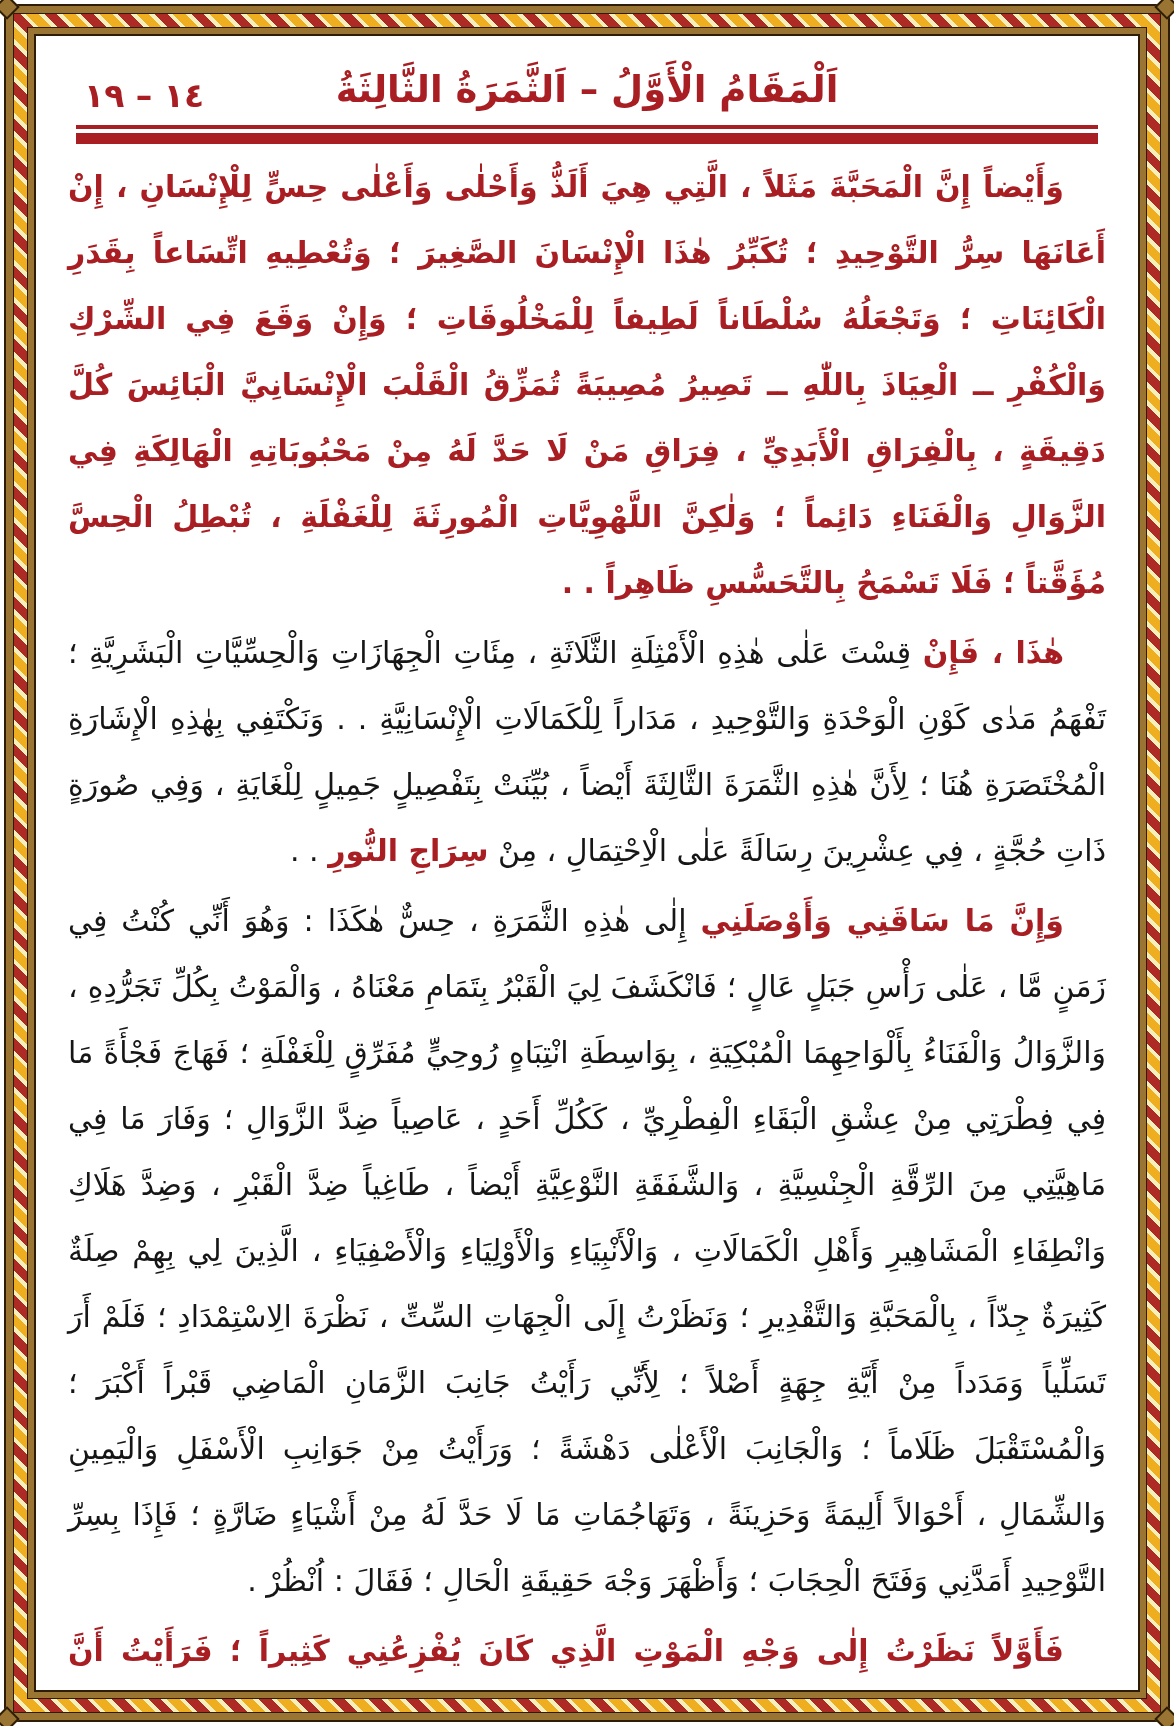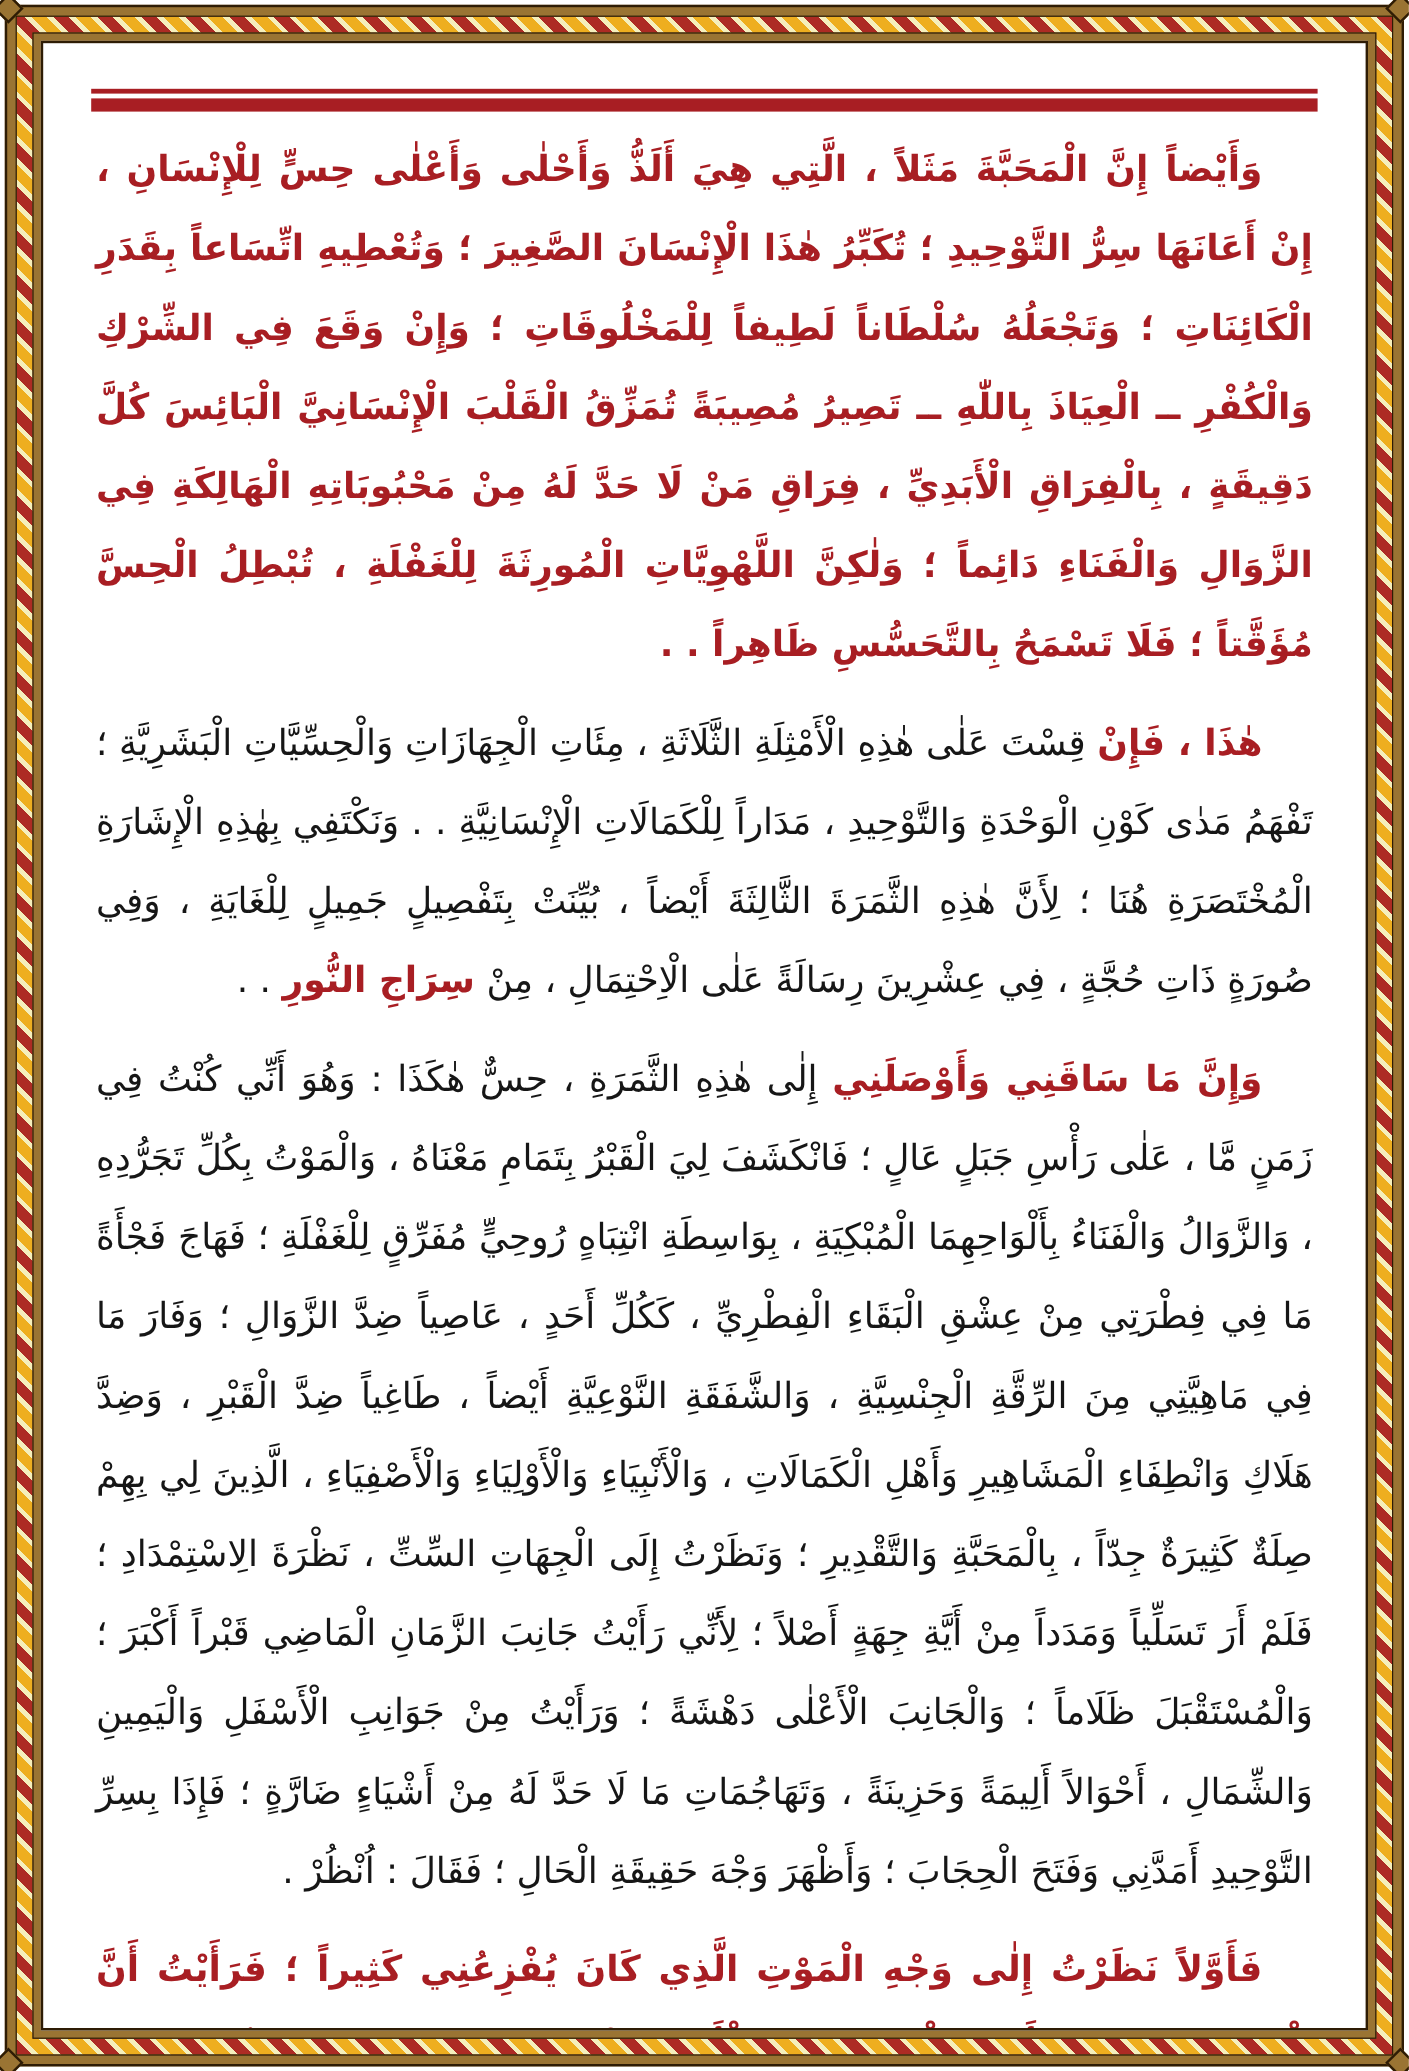--- a/index.html
+++ b/index.html
@@ -59,32 +59,36 @@
   .rule-thin{height:4px;background:var(--accent-red);}
   .rule-gap{height:4px;}
   .rule-thick{height:11px;background:var(--accent-red);}
 
   .body-text{
     margin:10px 14px 0;
     font-size:30px;line-height:66px;
     text-align:justify;text-justify:inter-word;
     color:var(--text-black);
   }
-  .para{margin:16px;text-indent:42px;}
+  .para{margin:4px;text-indent:42px;}
   .red{color:var(--accent-red);font-weight:bold;}
 </style>
 </head>
 <body>
 
 <div class="page">
   <div class="f1">
     <div class="f2">
       <div class="f3">
         <div class="f4">
 
+          <header>
+            <div class="page-numbers">١٤ – ١٩</div>
+            <h1 class="title">اَلْمَقَامُ الْأَوَّلُ – اَلثَّمَرَةُ الثَّالِثَةُ</h1>
+          </header>
 
           <div class="rule">
             <div class="rule-thin"></div>
             <div class="rule-gap"></div>
             <div class="rule-thick"></div>
           </div>
 
           <div class="body-text">
             <p class="para"><span class="red">وَأَيْضاً إِنَّ الْمَحَبَّةَ مَثَلاً ، الَّتِي هِيَ أَلَذُّ وَأَحْلٰى وَأَعْلٰى حِسٍّ لِلْإِنْسَانِ ، إِنْ أَعَانَهَا سِرُّ التَّوْحِيدِ ؛ تُكَبِّرُ هٰذَا الْإِنْسَانَ الصَّغِيرَ ؛ وَتُعْطِيهِ اتِّسَاعاً بِقَدَرِ الْكَائِنَاتِ ؛ وَتَجْعَلُهُ سُلْطَاناً لَطِيفاً لِلْمَخْلُوقَاتِ ؛ وَإِنْ وَقَعَ فِي الشِّرْكِ وَالْكُفْرِ ــ الْعِيَاذَ بِاللّٰهِ ــ تَصِيرُ مُصِيبَةً تُمَزِّقُ الْقَلْبَ الْإِنْسَانِيَّ الْبَائِسَ كُلَّ دَقِيقَةٍ ، بِالْفِرَاقِ الْأَبَدِيِّ ، فِرَاقِ مَنْ لَا حَدَّ لَهُ مِنْ مَحْبُوبَاتِهِ الْهَالِكَةِ فِي الزَّوَالِ وَالْفَنَاءِ دَائِماً ؛ وَلٰكِنَّ اللَّهْوِيَّاتِ الْمُورِثَةَ لِلْغَفْلَةِ ، تُبْطِلُ الْحِسَّ مُؤَقَّتاً ؛ فَلَا تَسْمَحُ بِالتَّحَسُّسِ ظَاهِراً . .</span></p>
             <p class="para"><span class="red">هٰذَا ، فَإِنْ</span><span> قِسْتَ عَلٰى هٰذِهِ الْأَمْثِلَةِ الثَّلَاثَةِ ، مِئَاتِ الْجِهَازَاتِ وَالْحِسِّيَّاتِ الْبَشَرِيَّةِ ؛ تَفْهَمُ مَدٰى كَوْنِ الْوَحْدَةِ وَالتَّوْحِيدِ ، مَدَاراً لِلْكَمَالَاتِ الْإِنْسَانِيَّةِ . . وَنَكْتَفِي بِهٰذِهِ الْإِشَارَةِ الْمُخْتَصَرَةِ هُنَا ؛ لِأَنَّ هٰذِهِ الثَّمَرَةَ الثَّالِثَةَ أَيْضاً ، بُيِّنَتْ بِتَفْصِيلٍ جَمِيلٍ لِلْغَايَةِ ، وَفِي صُورَةٍ ذَاتِ حُجَّةٍ ، فِي عِشْرِينَ رِسَالَةً عَلٰى الْاِحْتِمَالِ ، مِنْ </span><span class="red">سِرَاجِ النُّورِ</span><span> . .</span></p>

